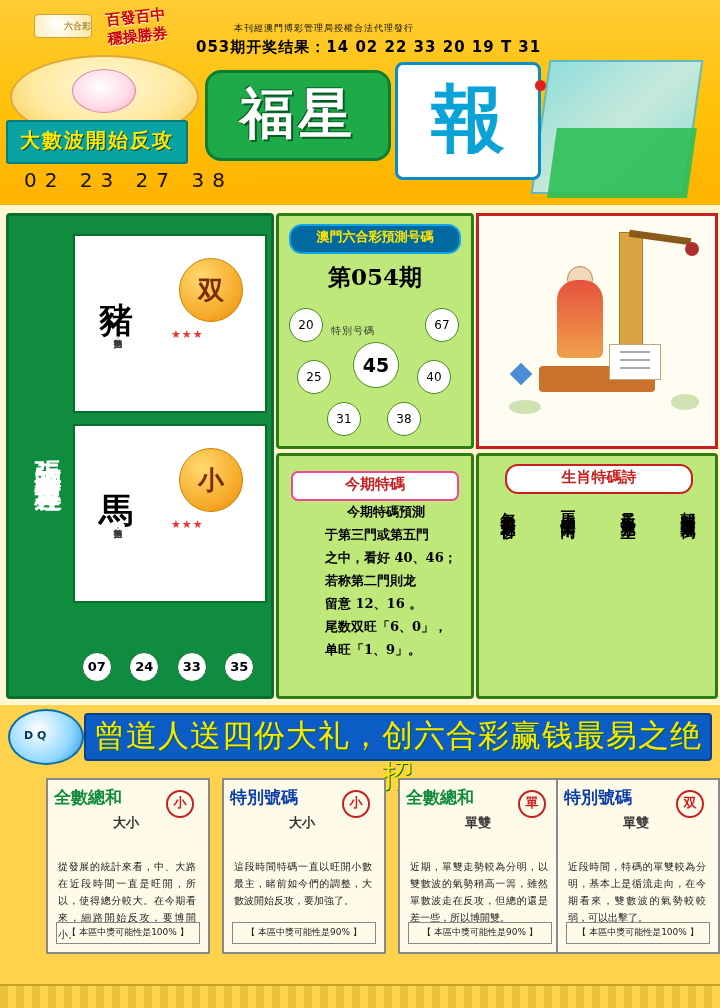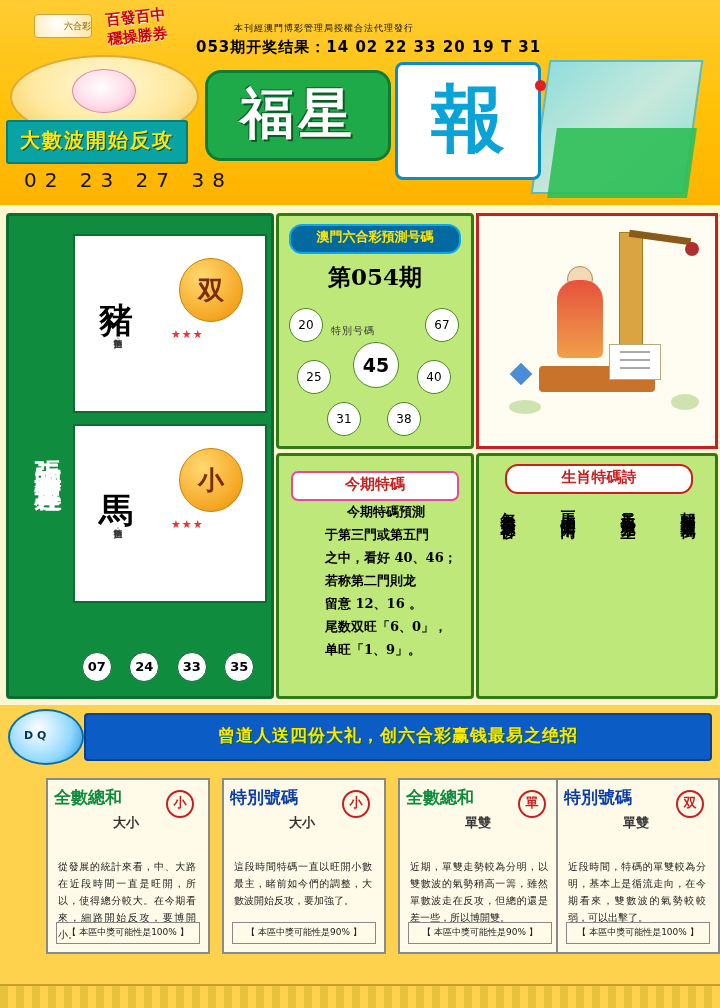--- a/index.html
+++ b/index.html
@@ -134,21 +134,21 @@
   .poem-head span{display:block;text-align:center;line-height:22px;font-size:15px;color:#c81f1f;font-weight:bold;}
   .poem-cols{position:absolute;left:14px;top:44px;width:210px;height:182px;display:flex;
      flex-direction:row-reverse;justify-content:space-between;}
   .poem-col{writing-mode:vertical-rl;text-orientation:upright;font-size:15px;line-height:30px;
      color:#000;font-weight:bold;font-family:"DejaVu Serif","Liberation Serif",serif;letter-spacing:2px;}
 
   
   .banner{position:absolute;left:0;top:705px;width:720px;height:60px;background:#ffd24d;}
   .banner-inner{position:absolute;left:84px;top:8px;width:624px;height:44px;background:#0b5cc4;
      border:2px solid #0a3f8a;border-radius:4px;}
-  .banner-inner span{display:block;text-align:center;line-height:40px;font-size:17px;font-weight:bold;color:#ffe600;
+  .banner-inner span{display:block;text-align:center;line-height:40px;font-size:31px;font-weight:normal;color:#ffe600;
      letter-spacing:1px;font-family:"DejaVu Serif","Liberation Serif",serif;text-shadow:1px 1px 0 #063;}
   .banner-logo{position:absolute;left:8px;top:4px;width:72px;height:52px;border-radius:50%;
      background:radial-gradient(circle at 40% 35%,#ffffff,#8fd8ff 60%,#1f8ed8 100%);border:2px solid #0a6ea8;}
   .banner-logo i{position:absolute;left:14px;top:18px;font-style:normal;font-size:11px;color:#04345c;font-weight:bold;}
 
   
   .cards{position:absolute;left:0;top:770px;width:720px;height:210px;}
   .card{position:absolute;top:8px;width:160px;height:172px;background:#fffbe8;border:2px solid #8a8a8a;}
   .card.c1{left:46px;}
   .card.c2{left:222px;}

